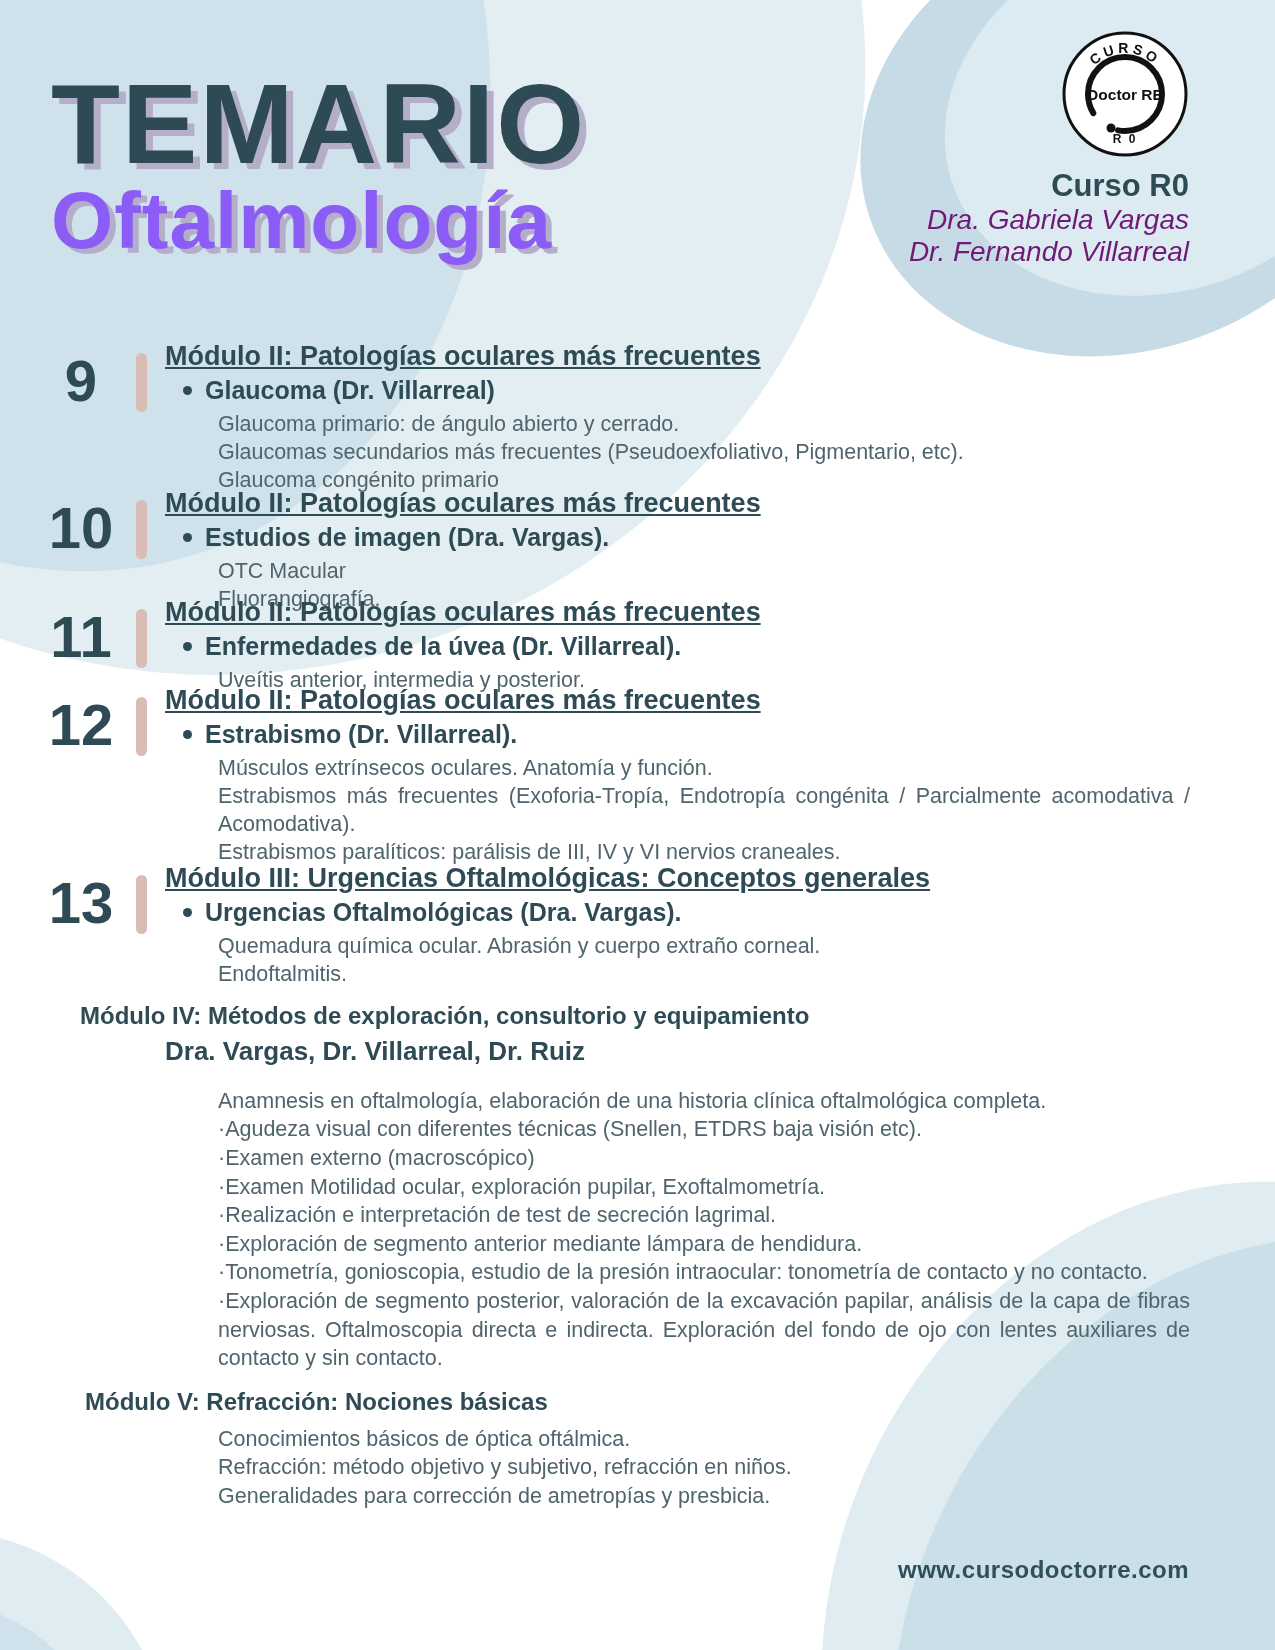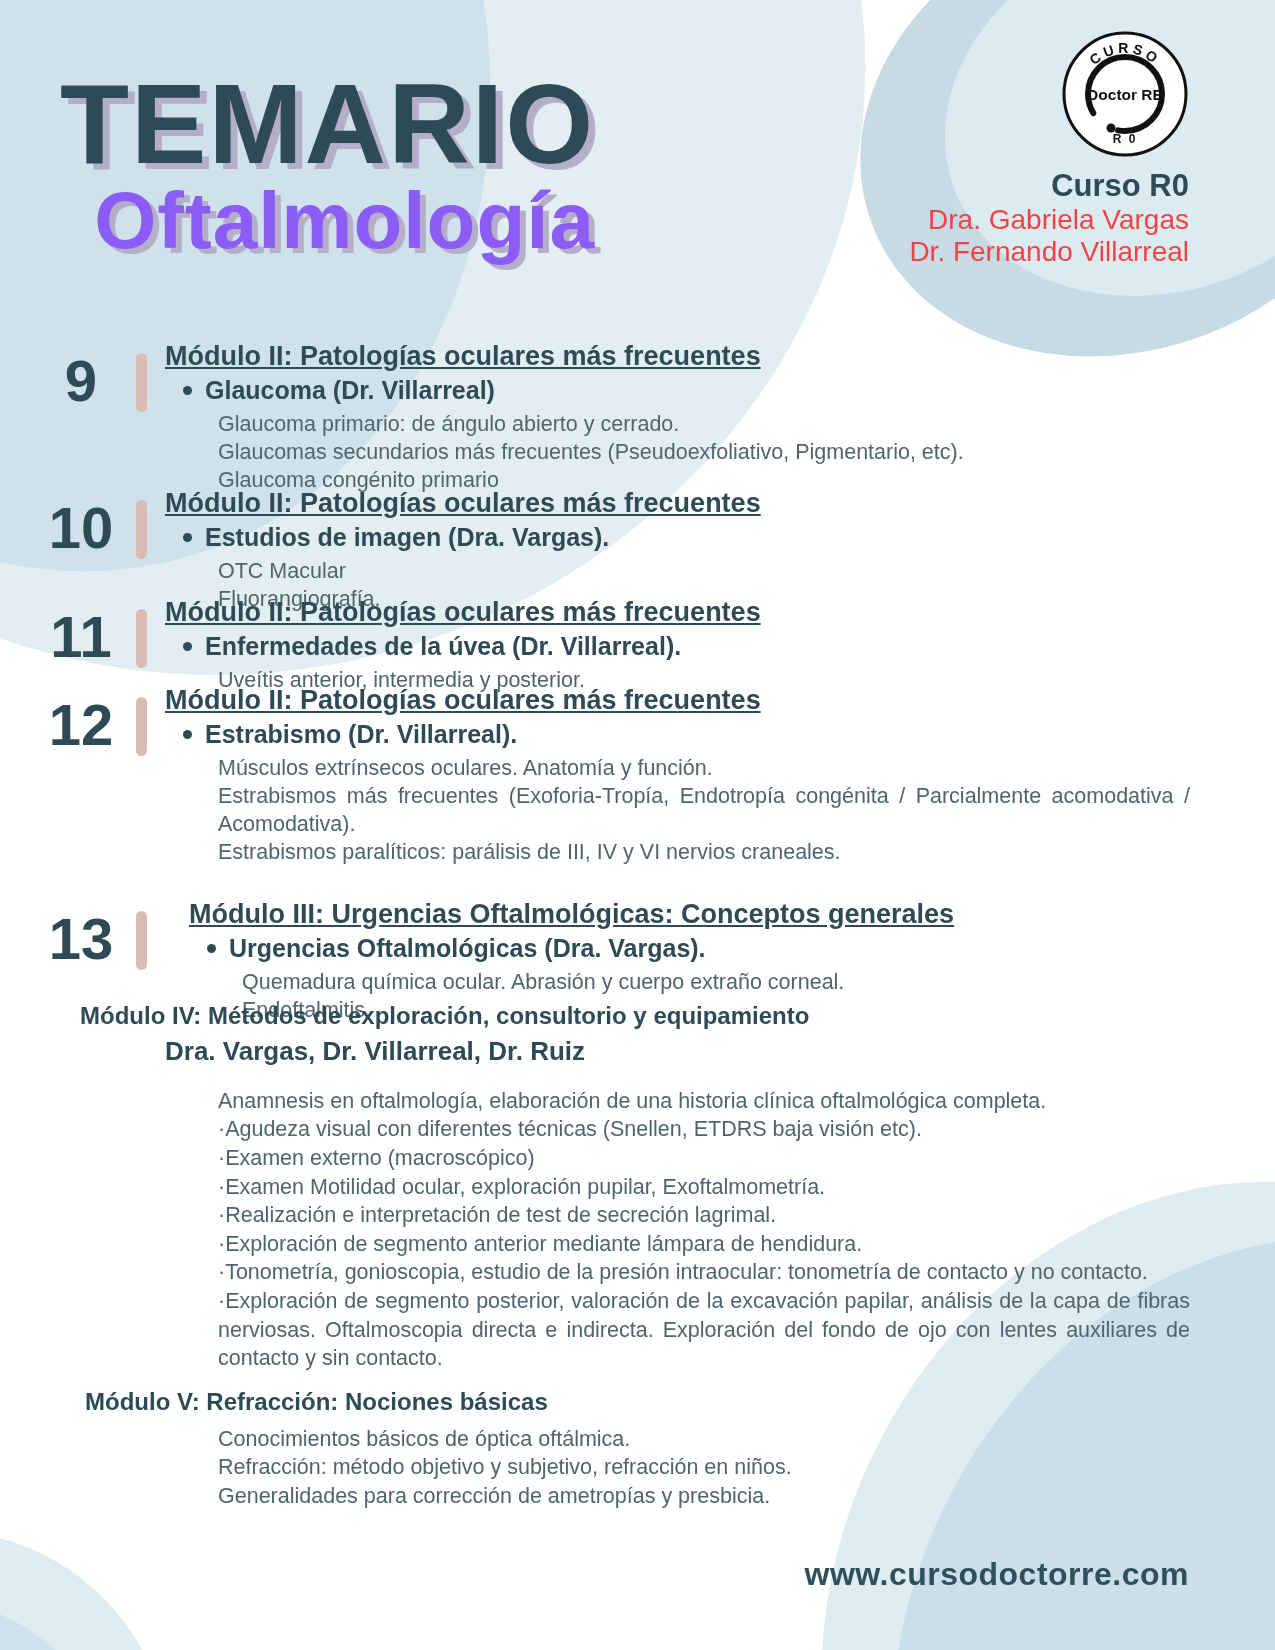--- a/index.html
+++ b/index.html
@@ -12,37 +12,37 @@
   .blob-tl-light { left:-380px; top:-480px; width:1250px; height:1150px; background:#e3eef3; transform:rotate(-18deg); }
   .blob-tl-dark  { left:-420px; top:-520px; width:900px;  height:1100px; background:#cfe2eb; transform:rotate(-18deg); }
   .blob-tr-dark  { right:-120px; top:-90px;  width:540px; height:440px;  background:#c6dbe5; transform:rotate(-20deg); }
   .blob-tr-light { right:-115px; top:-70px;  width:450px; height:360px;  background:#dcebf1; transform:rotate(-20deg); }
   .blob-br-light { right:-320px; top:1170px; width:760px; height:900px;  background:#dfecf2; transform:rotate(25deg); }
   .blob-br-dark  { right:-390px; top:1225px; width:760px; height:900px;  background:#cbdfe9; transform:rotate(25deg); }
   .blob-bl-light { left:-290px;  top:1530px; width:460px; height:460px;  background:#dfecf2; }
   .blob-bl-dark  { left:-250px;  top:1600px; width:360px; height:360px;  background:#cfe2eb; }
 
   
-  .title-block { position:absolute; left:60px; top:68px;text-align:right; }
+  .title-block { position:absolute; left:51px; top:68px; }
   .title-main {
     font-size:113px; font-weight:700; letter-spacing:2px; line-height:1.0;
     color:#2e4b55; text-shadow:7px 6px 0 #b5aec8;
   }
   .title-sub {
     font-size:80px; font-weight:700; letter-spacing:1px; line-height:1.0;
     color:#8b5cf6; text-shadow:6px 5px 0 #b5aec8; 
   }
 
   .brand-block { position:absolute; right:86px; top:30px; display:flex; flex-direction:column; align-items:flex-end; text-align:right; }
   .brand-course { margin-top:10px; font-size:31px; font-weight:700; color:#2e4b55; }
-  .brand-instructor { font-size:28px; color:#ef4444; line-height:1.15; }
+  .brand-instructor { font-style:italic; font-size:28px; color:#701a75; line-height:1.15; }
 
   
   .session { position:absolute; left:0; right:85px; }
-  #s9  { top:340px; } #s10 { top:487px; } #s11 { top:596px; } #s12 { top:684px; } #s13 { top:898px;padding-left:24px; }
+  #s9  { top:340px; } #s10 { top:487px; } #s11 { top:596px; } #s12 { top:684px; } #s13 { top:862px; }
   .session .num {
     position:absolute; left:44px; top:12px; width:74px; text-align:center;
     font-size:58px; font-weight:700; color:#2e4b55; line-height:1;
   }
   .session .bar { position:absolute; left:136px; top:13px; width:11px; height:59px; border-radius:6px; background:#d9bcb3; }
   .session .content { margin-left:165px; }
   .session .module-line { font-size:27px; font-weight:700; color:#2e4b55; line-height:1.22;text-decoration:underline; }
   .topic-line { display:flex; align-items:center; gap:13px; padding-left:18px; margin-top:2px;
                 font-size:25px; font-weight:700; color:#2e4b55; line-height:1.25; }
   .topic-dot { width:9px; height:9px; border-radius:50%; background:#2e4b55; flex:none; }
@@ -54,21 +54,21 @@
   .module { position:absolute; right:85px; }
   #m4 { left:80px; top:1002px; }
   #m5 { left:85px; top:1388px; }
   .module .module-title { font-size:24px; font-weight:700; color:#2e4b55; line-height:1.2; }
   .module .module-subtitle { font-size:26px; font-weight:700; color:#2e4b55; margin:5px 0 0 85px; }
   #m4 .details { margin:20px 0 0 138px; }
   #m5 .details { margin:8px 0 0 133px; }
   .module .details p { font-size:21.5px; color:#4f646d; line-height:1.33; }
 
   
-  .footer-url { position:absolute; right:86px; top:1556px; font-size:32px; font-weight:700;
+  .footer-url { position:absolute; right:86px; top:1556px; font-size:24px; font-weight:700;
                 letter-spacing:0.5px; color:#2f4f5a; }
 </style>
 </head>
 <body>
 
 <div class="page">
 
   <div class="blob blob-tl-light"></div>
   <div class="blob blob-tl-dark"></div>
   <div class="blob blob-tr-dark"></div>

